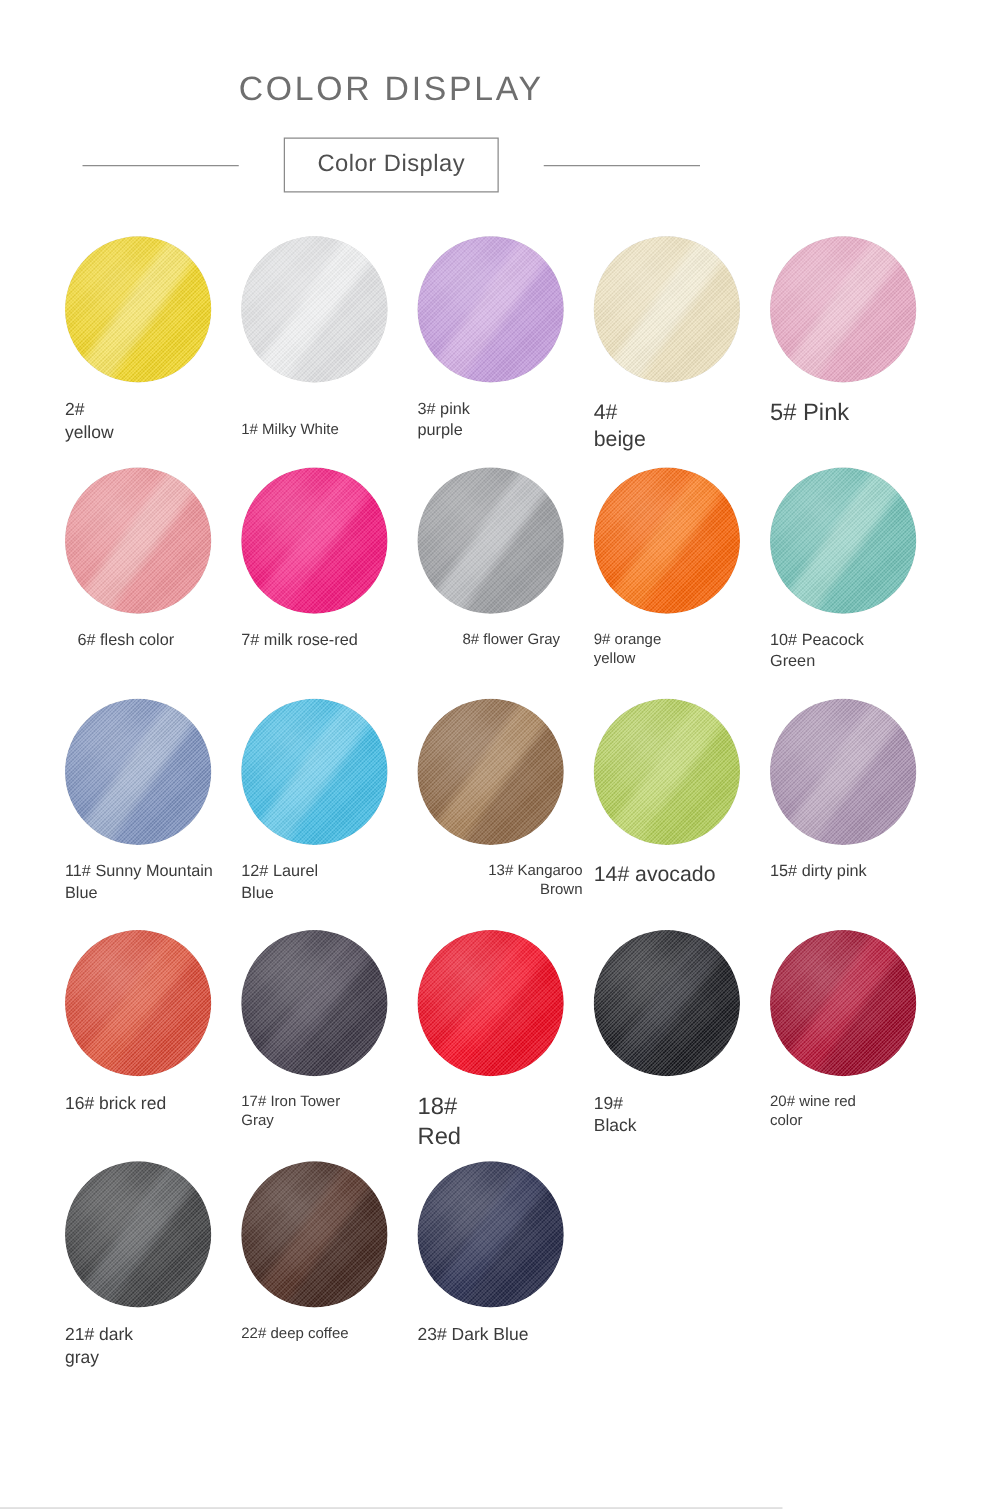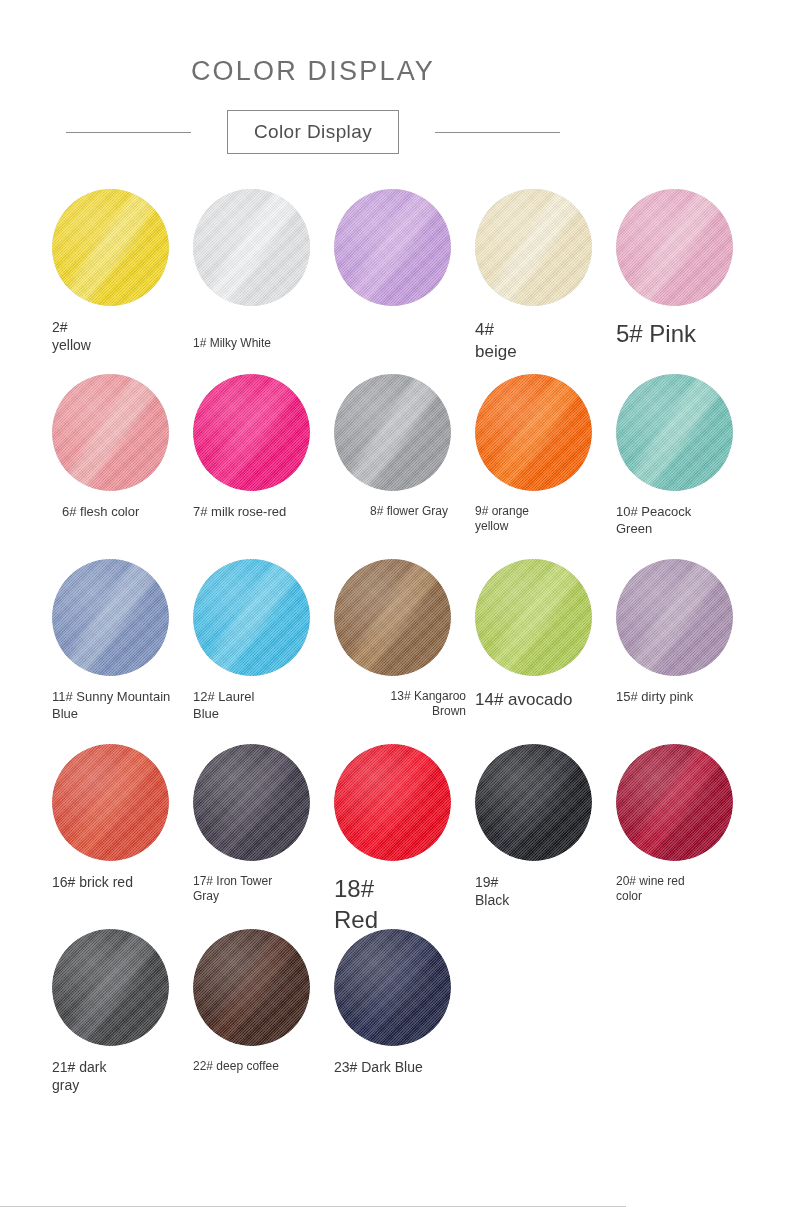--- a/index.html
+++ b/index.html
@@ -132,21 +132,21 @@
     width: 132px;
     color: #3b3b3b;
     line-height: 1.28;
     font-size: 13px;
     word-wrap: break-word;
   }
   .label.s12 { font-size: 12px; }
   .label.s13 { font-size: 13px; }
   .label.s14 { font-size: 14px; }
   .label.s17 { font-size: 17px; }
-  .label.s19 { font-size: 24px; }
+  .label.s19 { font-size: 19px; }
 </style>
 </head>
 <body>
 
 <div class="page">
 
   <div class="header">
     <h1 class="header-title">COLOR DISPLAY</h1>
 
     <div class="subhead">
@@ -176,20 +176,22 @@
             <div class="sheen"></div>
           </div>
           <div class="label s12" style="white-space: pre-line; margin-top: 30px;">1# Milky White</div>
         </div>
         <div class="cell">
           <div class="swatch">
             <div class="tone" style="background: linear-gradient(125deg, rgb(196, 155, 222) 0%, rgb(196, 155, 222) 40%, rgb(212, 174, 230) 45%, rgb(212, 174, 230) 56%, rgb(196, 155, 222) 61%, rgb(196, 155, 222) 100%);"></div>
             <div class="weave"></div>
             <div class="sheen"></div>
           </div>
+          <div class="label s13" style="white-space: pre-line;">3# pink
+purple</div>
         </div>
         <div class="cell">
           <div class="swatch">
             <div class="tone" style="background: linear-gradient(125deg, rgb(239, 227, 191) 0%, rgb(239, 227, 191) 40%, rgb(246, 239, 214) 45%, rgb(246, 239, 214) 56%, rgb(239, 227, 191) 61%, rgb(239, 227, 191) 100%);"></div>
             <div class="weave"></div>
             <div class="sheen"></div>
           </div>
           <div class="label s17" style="white-space: pre-line;">4#
 beige</div>
         </div>

